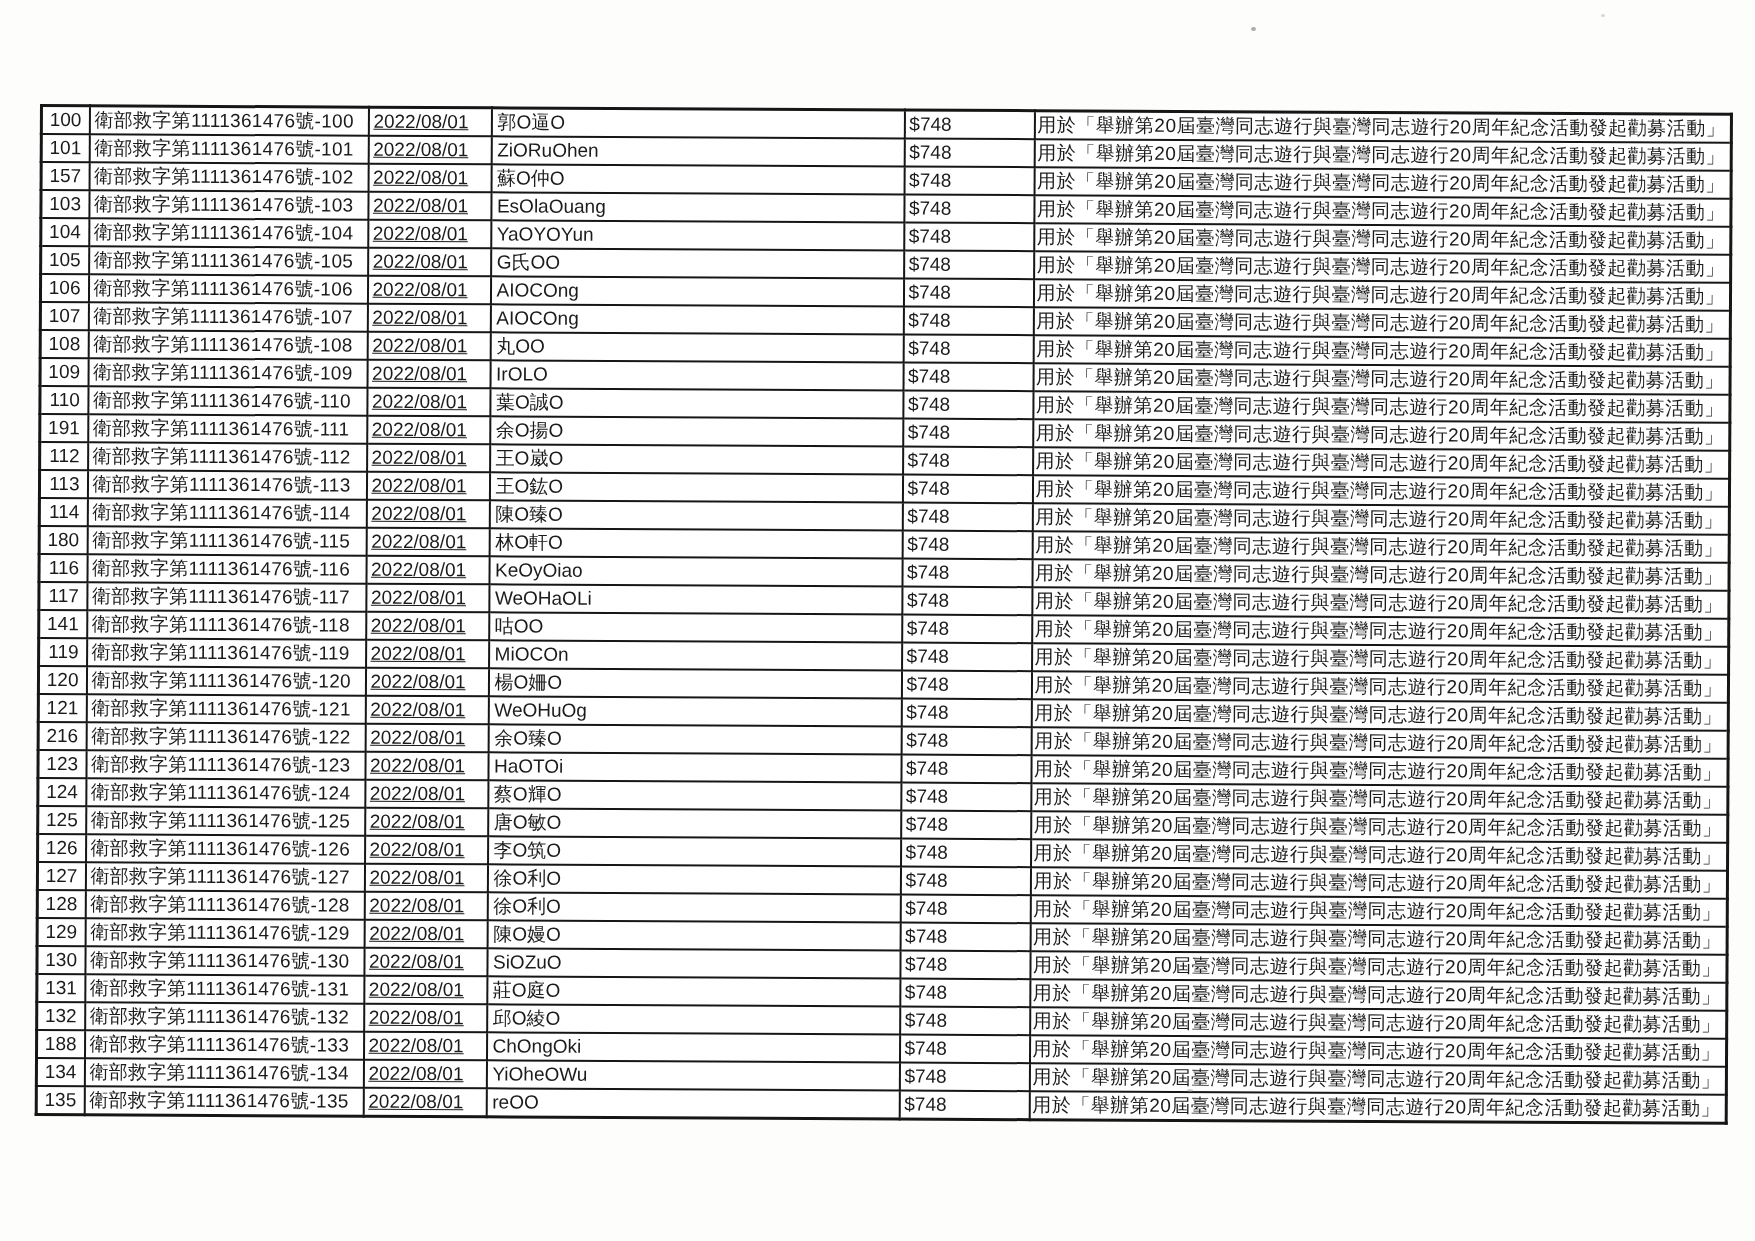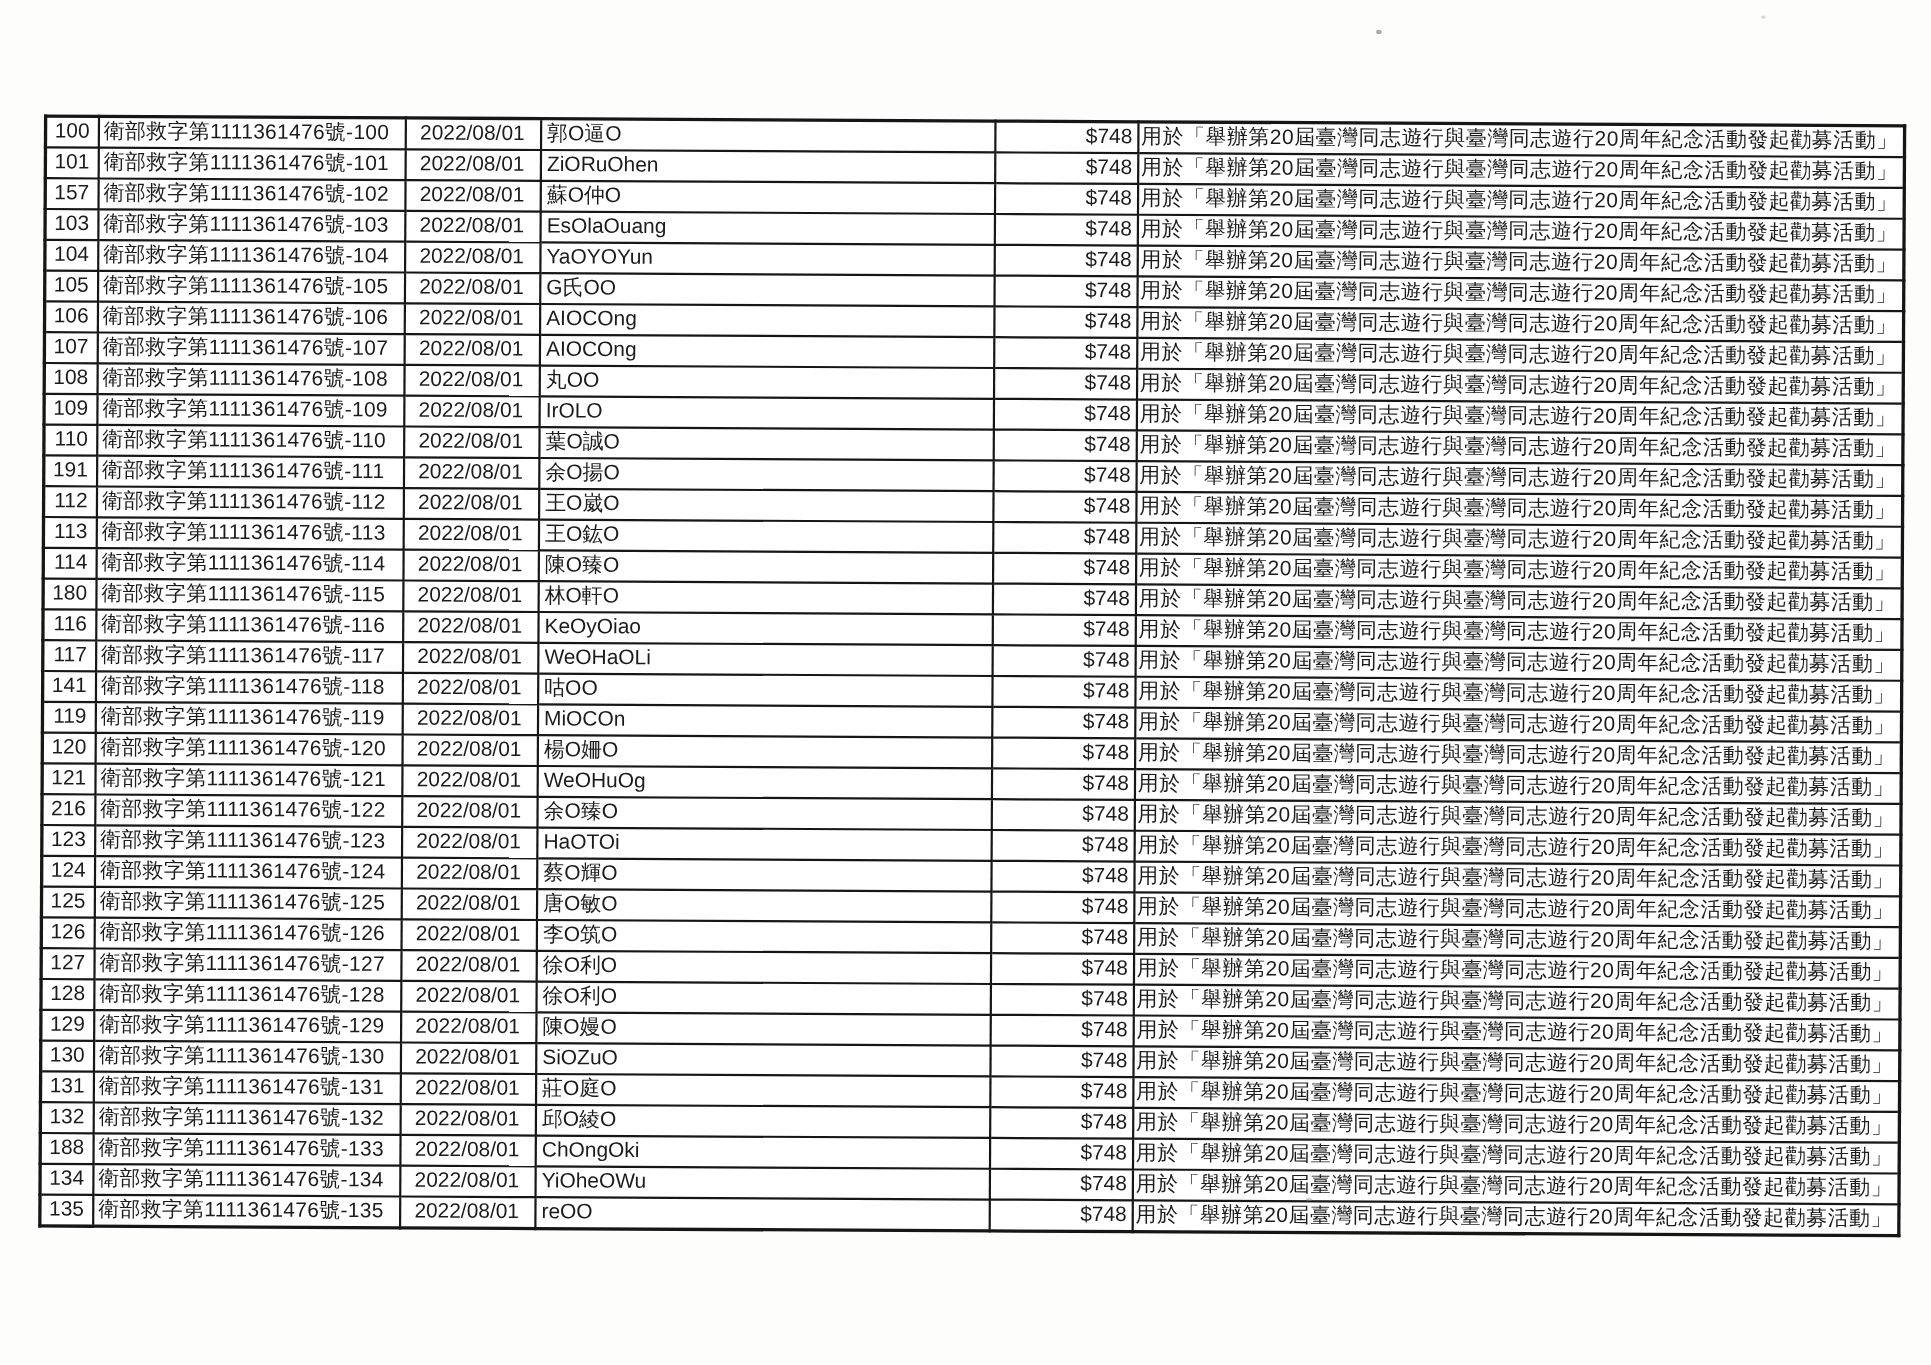--- a/index.html
+++ b/index.html
@@ -41,23 +41,23 @@
     height: 26px;
     padding: 0 4px;
     font-size: 19px;
     line-height: 26px;
     white-space: nowrap;
     overflow: hidden;
     font-weight: 500;
   }
   .c-no      { text-align: right; padding-right: 7px; }
   .c-permit  { text-align: left;  padding-left: 4px; letter-spacing: 0.3px; }
-  .c-date    { text-align: center; padding-right: 5px; }
+  .c-date    { text-align: left; padding-right: 5px; text-decoration: underline; }
   .c-name    { text-align: left;  padding-left: 5px; }
-  .c-amount  { text-align: right; padding-right: 4px; margin-top: 31px; }
+  .c-amount  { text-align: left; padding-right: 4px; margin-top: 31px; }
   .c-purpose { text-align: left;  padding: 0 2px; letter-spacing: 0.5px; }
   .speck {
     position: absolute;
     background: #8f8f8f;
     border-radius: 50%;
   }
   #speck1 { left: 1251px; top: 27px;   width: 5px; height: 4px; opacity: 0.75; }
   #speck2 { left: 1187px; top: 1089px; width: 6px; height: 3px; opacity: 0.45; }
   #speck3 { left: 1601px; top: 14px;   width: 4px; height: 3px; opacity: 0.35; }
 </style>

